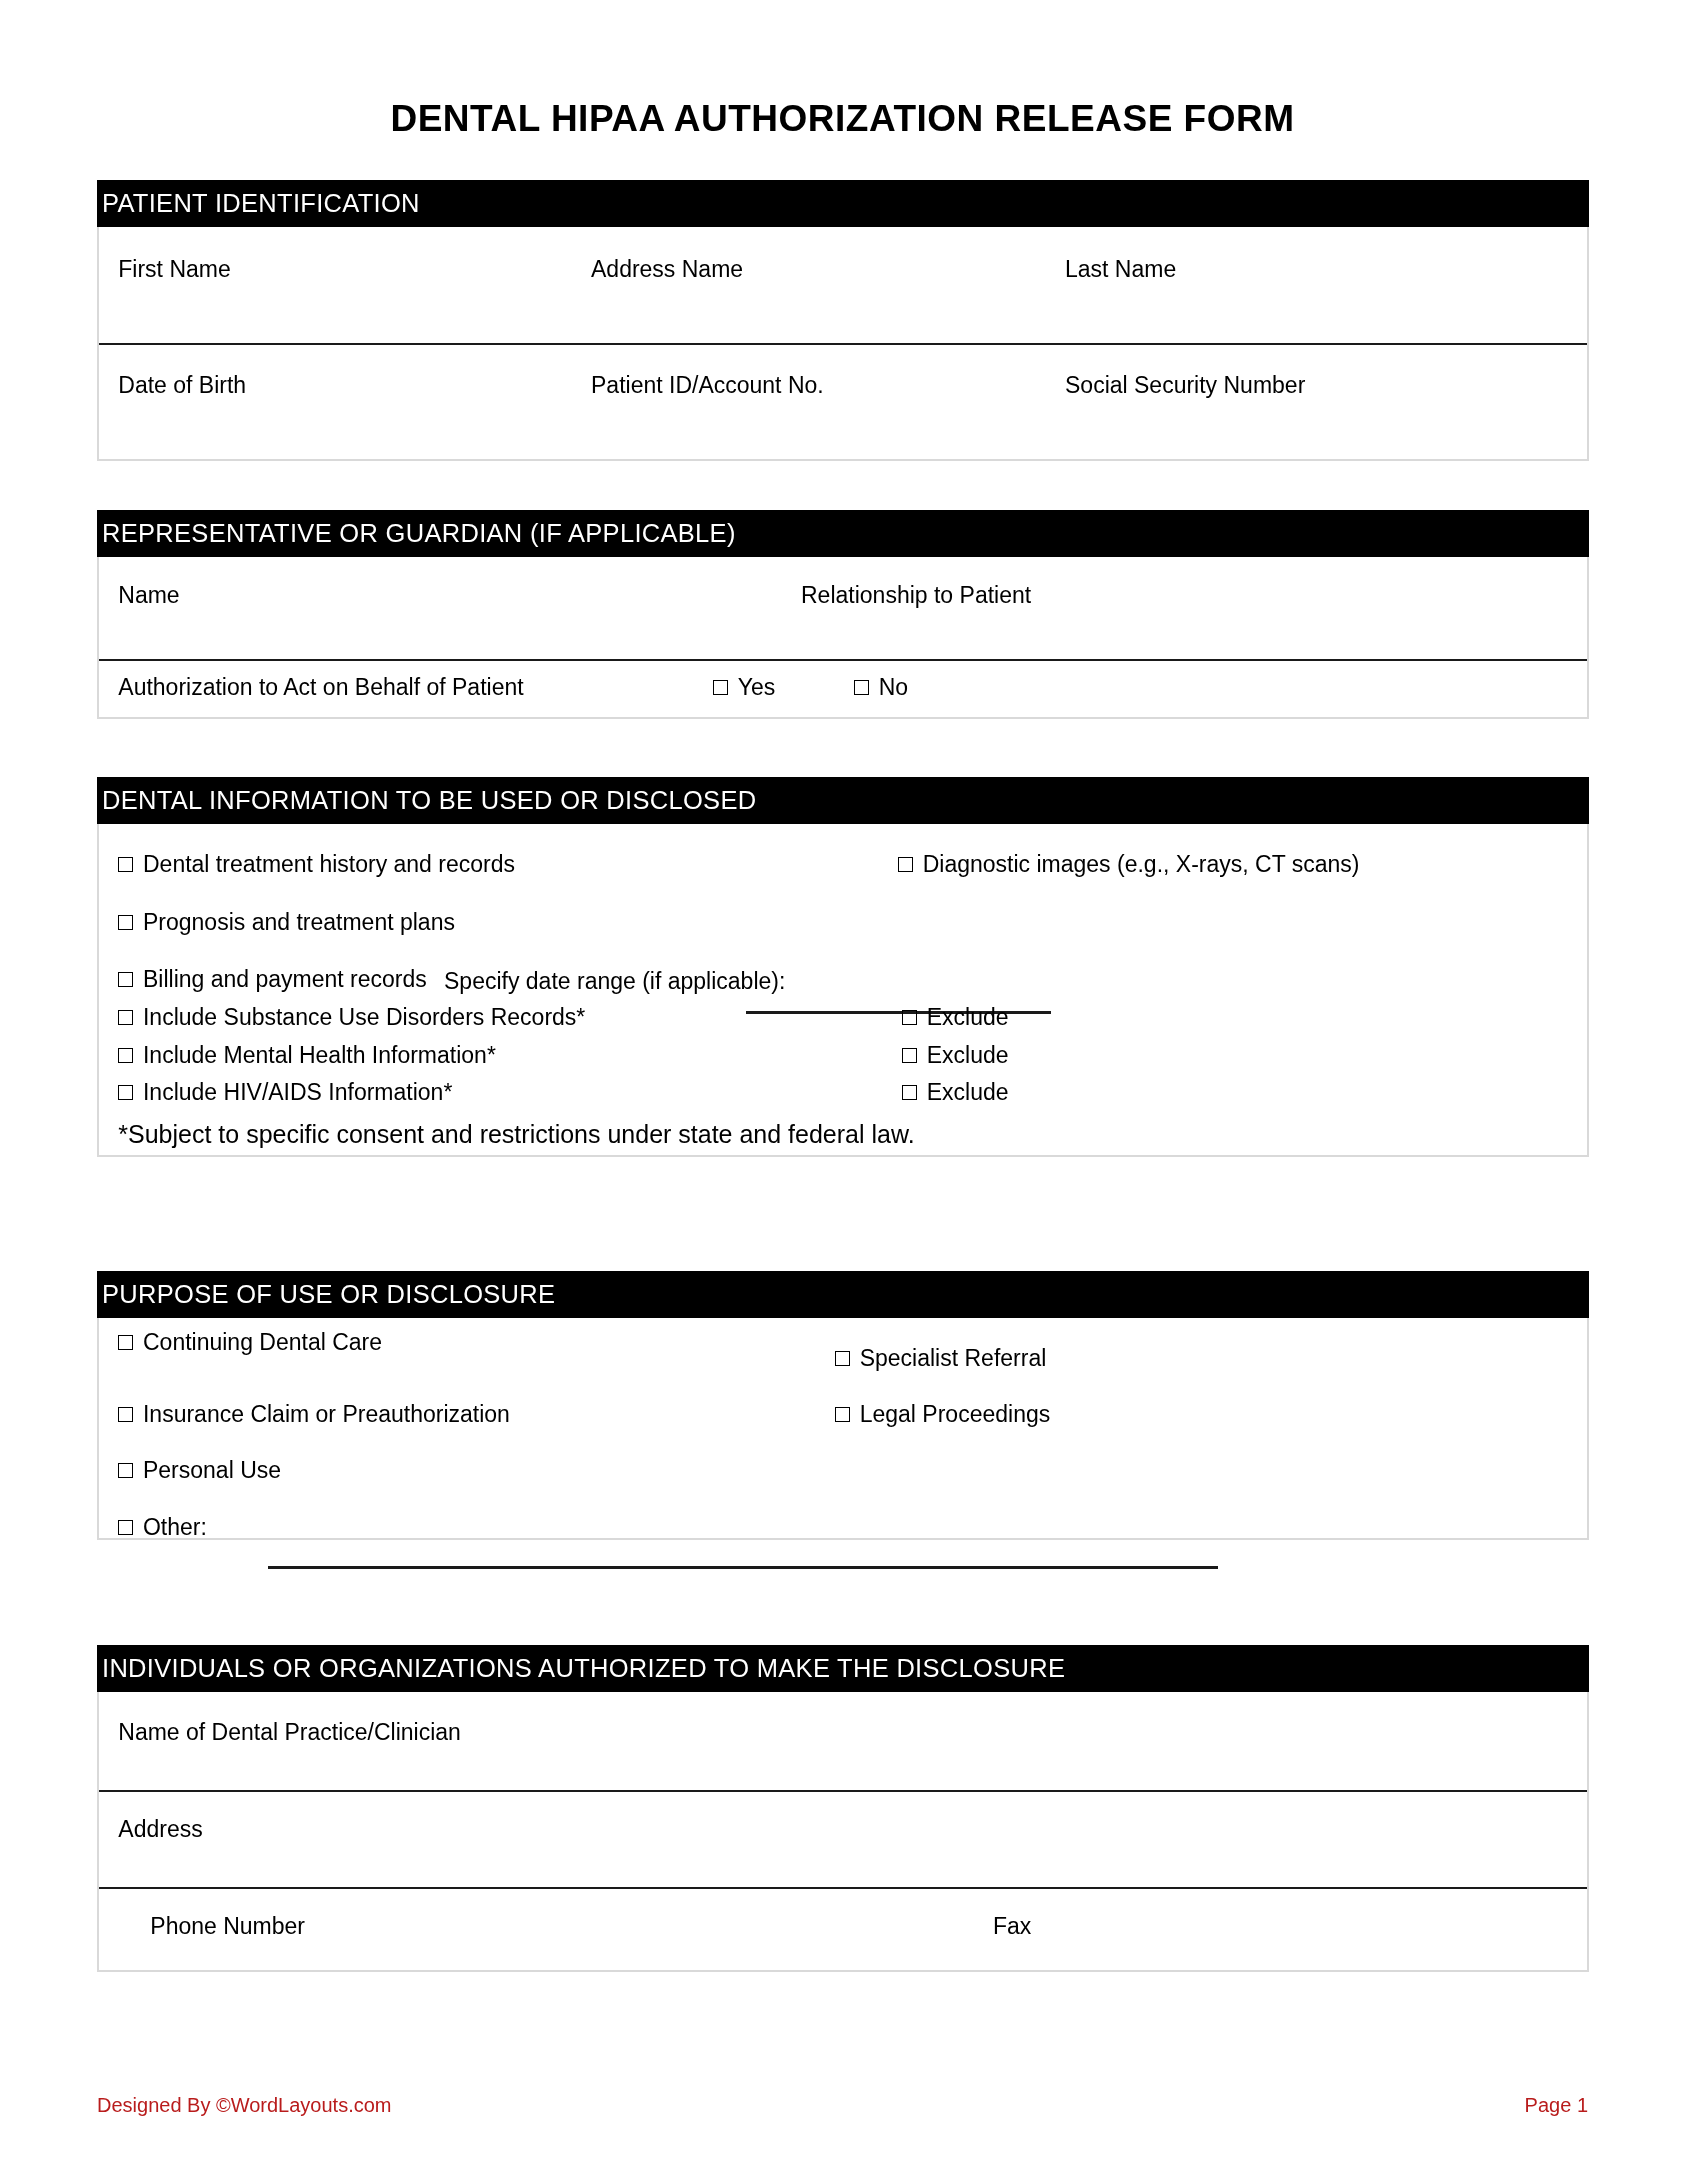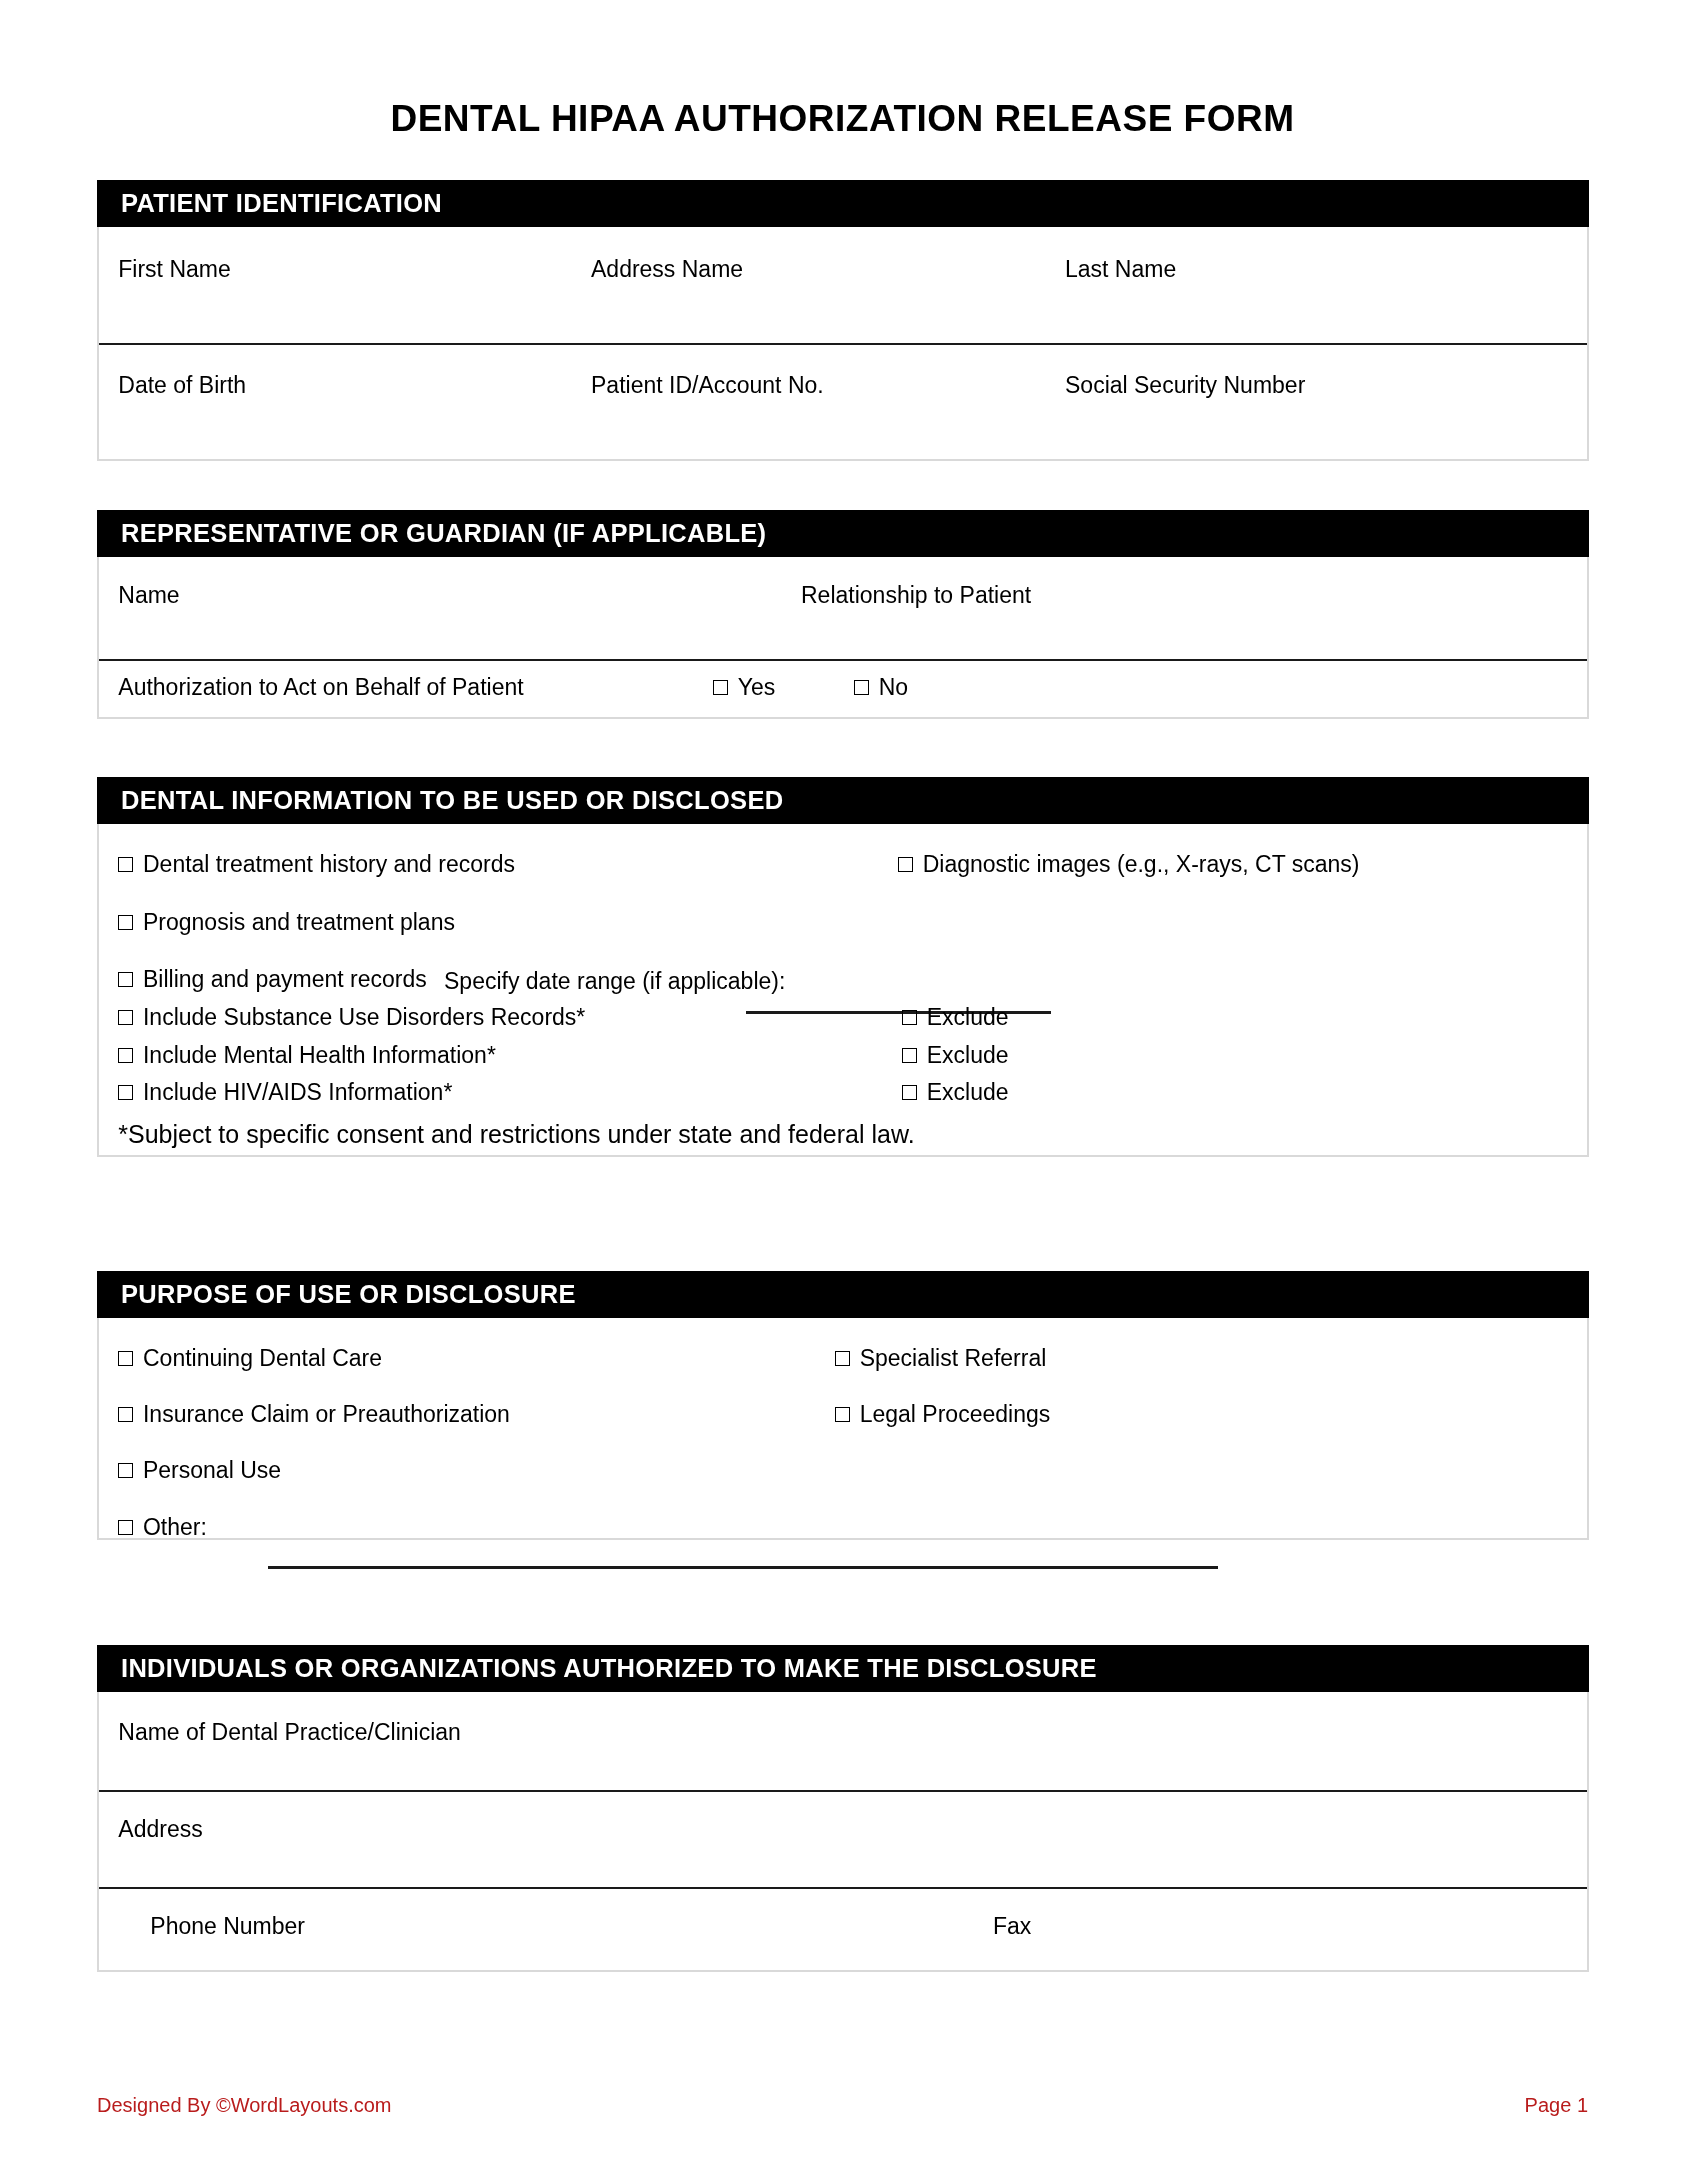--- a/index.html
+++ b/index.html
@@ -43,23 +43,23 @@
     position: absolute;
     left: 97px;
     width: 1492px;
     box-sizing: border-box;
   }
   .sec-head {
     background: #000000;
     color: #ffffff;
     height: 47px;
     line-height: 47px;
-    padding-left: 24px;
+    padding-left: 5px;
     font-size: 25.5px;
-    font-weight: bold;
+    font-weight: normal;
     letter-spacing: 0.3px;
     box-sizing: border-box;
     white-space: nowrap;
     overflow: hidden;
   }
   .sec-body {
     border-left: 2.6px solid #d9d9d9;
     border-right: 2.6px solid #d9d9d9;
     border-bottom: 2.6px solid #d9d9d9;
     box-sizing: border-box;
@@ -223,21 +223,21 @@
 
       <div class="note" style="left:19.3px; top:296px;">*Subject to specific consent and restrictions under state and federal law.</div>
 
     </div>
   </div>
 
   <div class="section" style="top:1271px;">
     <div class="sec-head">PURPOSE OF USE OR DISCLOSURE</div>
     <div class="sec-body" style="height:222px;">
 
-      <div class="cb" style="left:19.3px; top:28px;">
+      <div class="cb" style="left:19.3px; top:12px;">
         <span class="box"></span><span>Continuing Dental Care</span>
       </div>
       <div class="cb" style="left:736px; top:28px;">
         <span class="box"></span><span>Specialist Referral</span>
       </div>
 
       <div class="cb" style="left:19.3px; top:84px;">
         <span class="box"></span><span>Insurance Claim or Preauthorization</span>
       </div>
       <div class="cb" style="left:736px; top:84px;">

